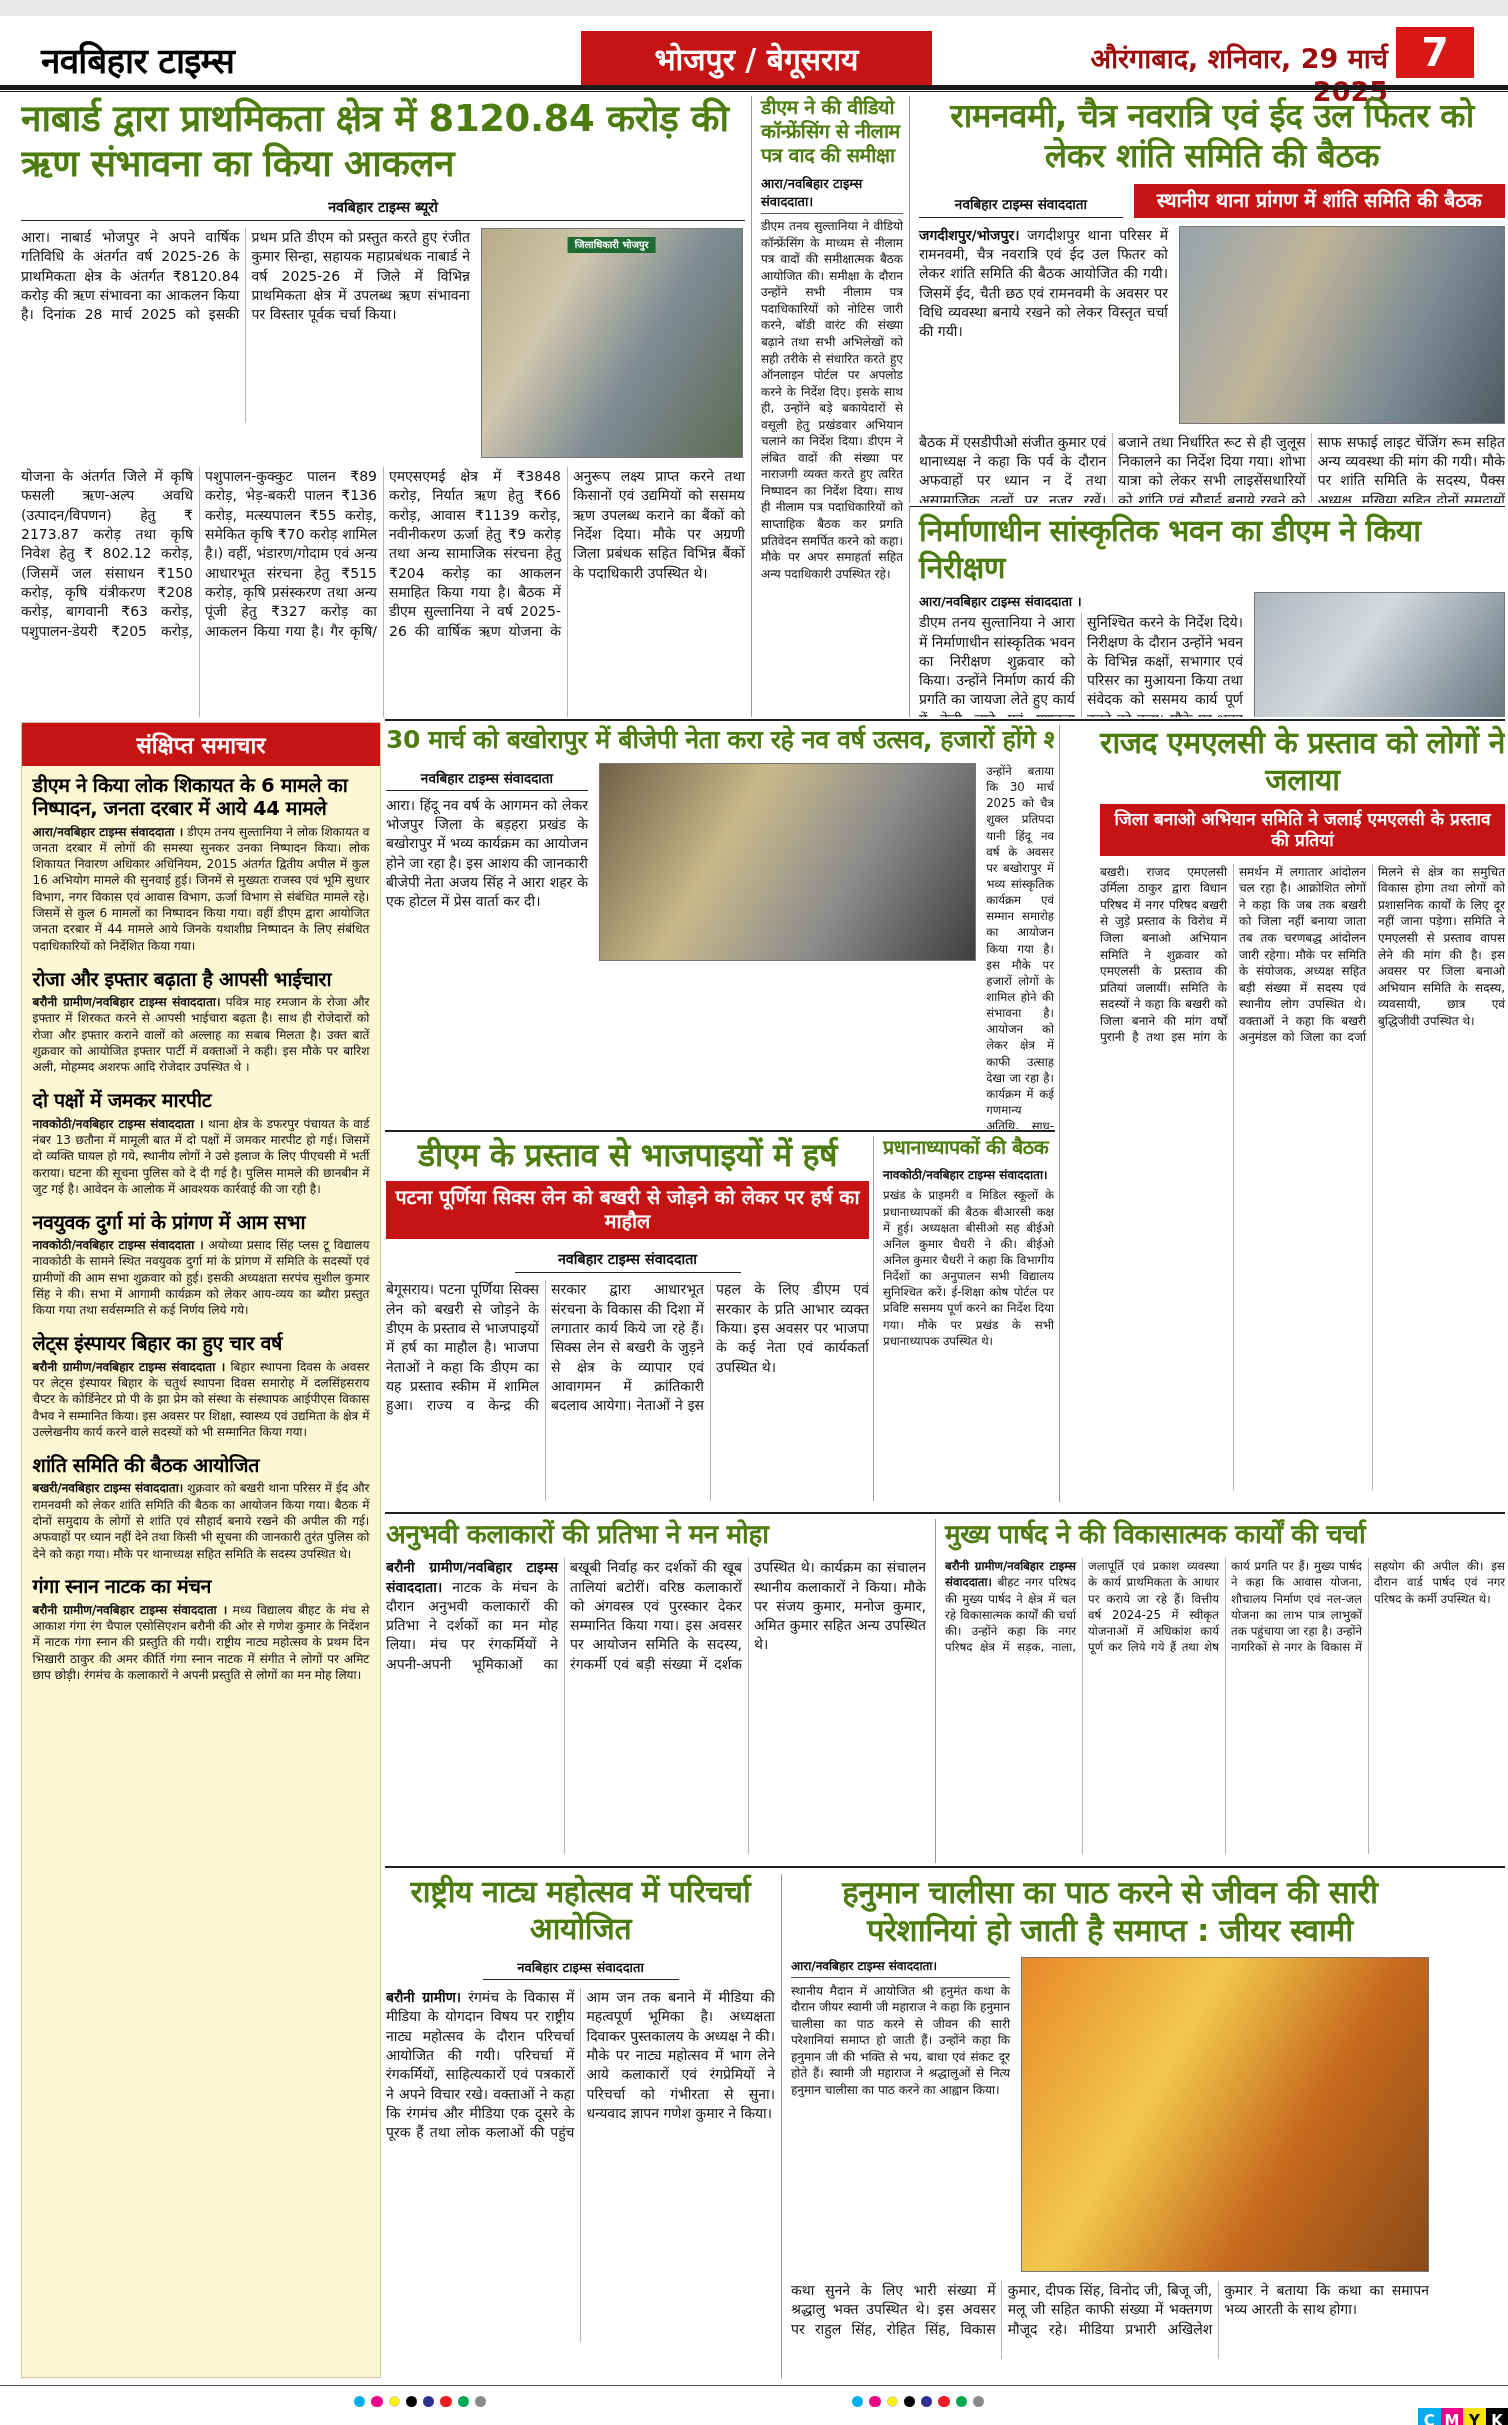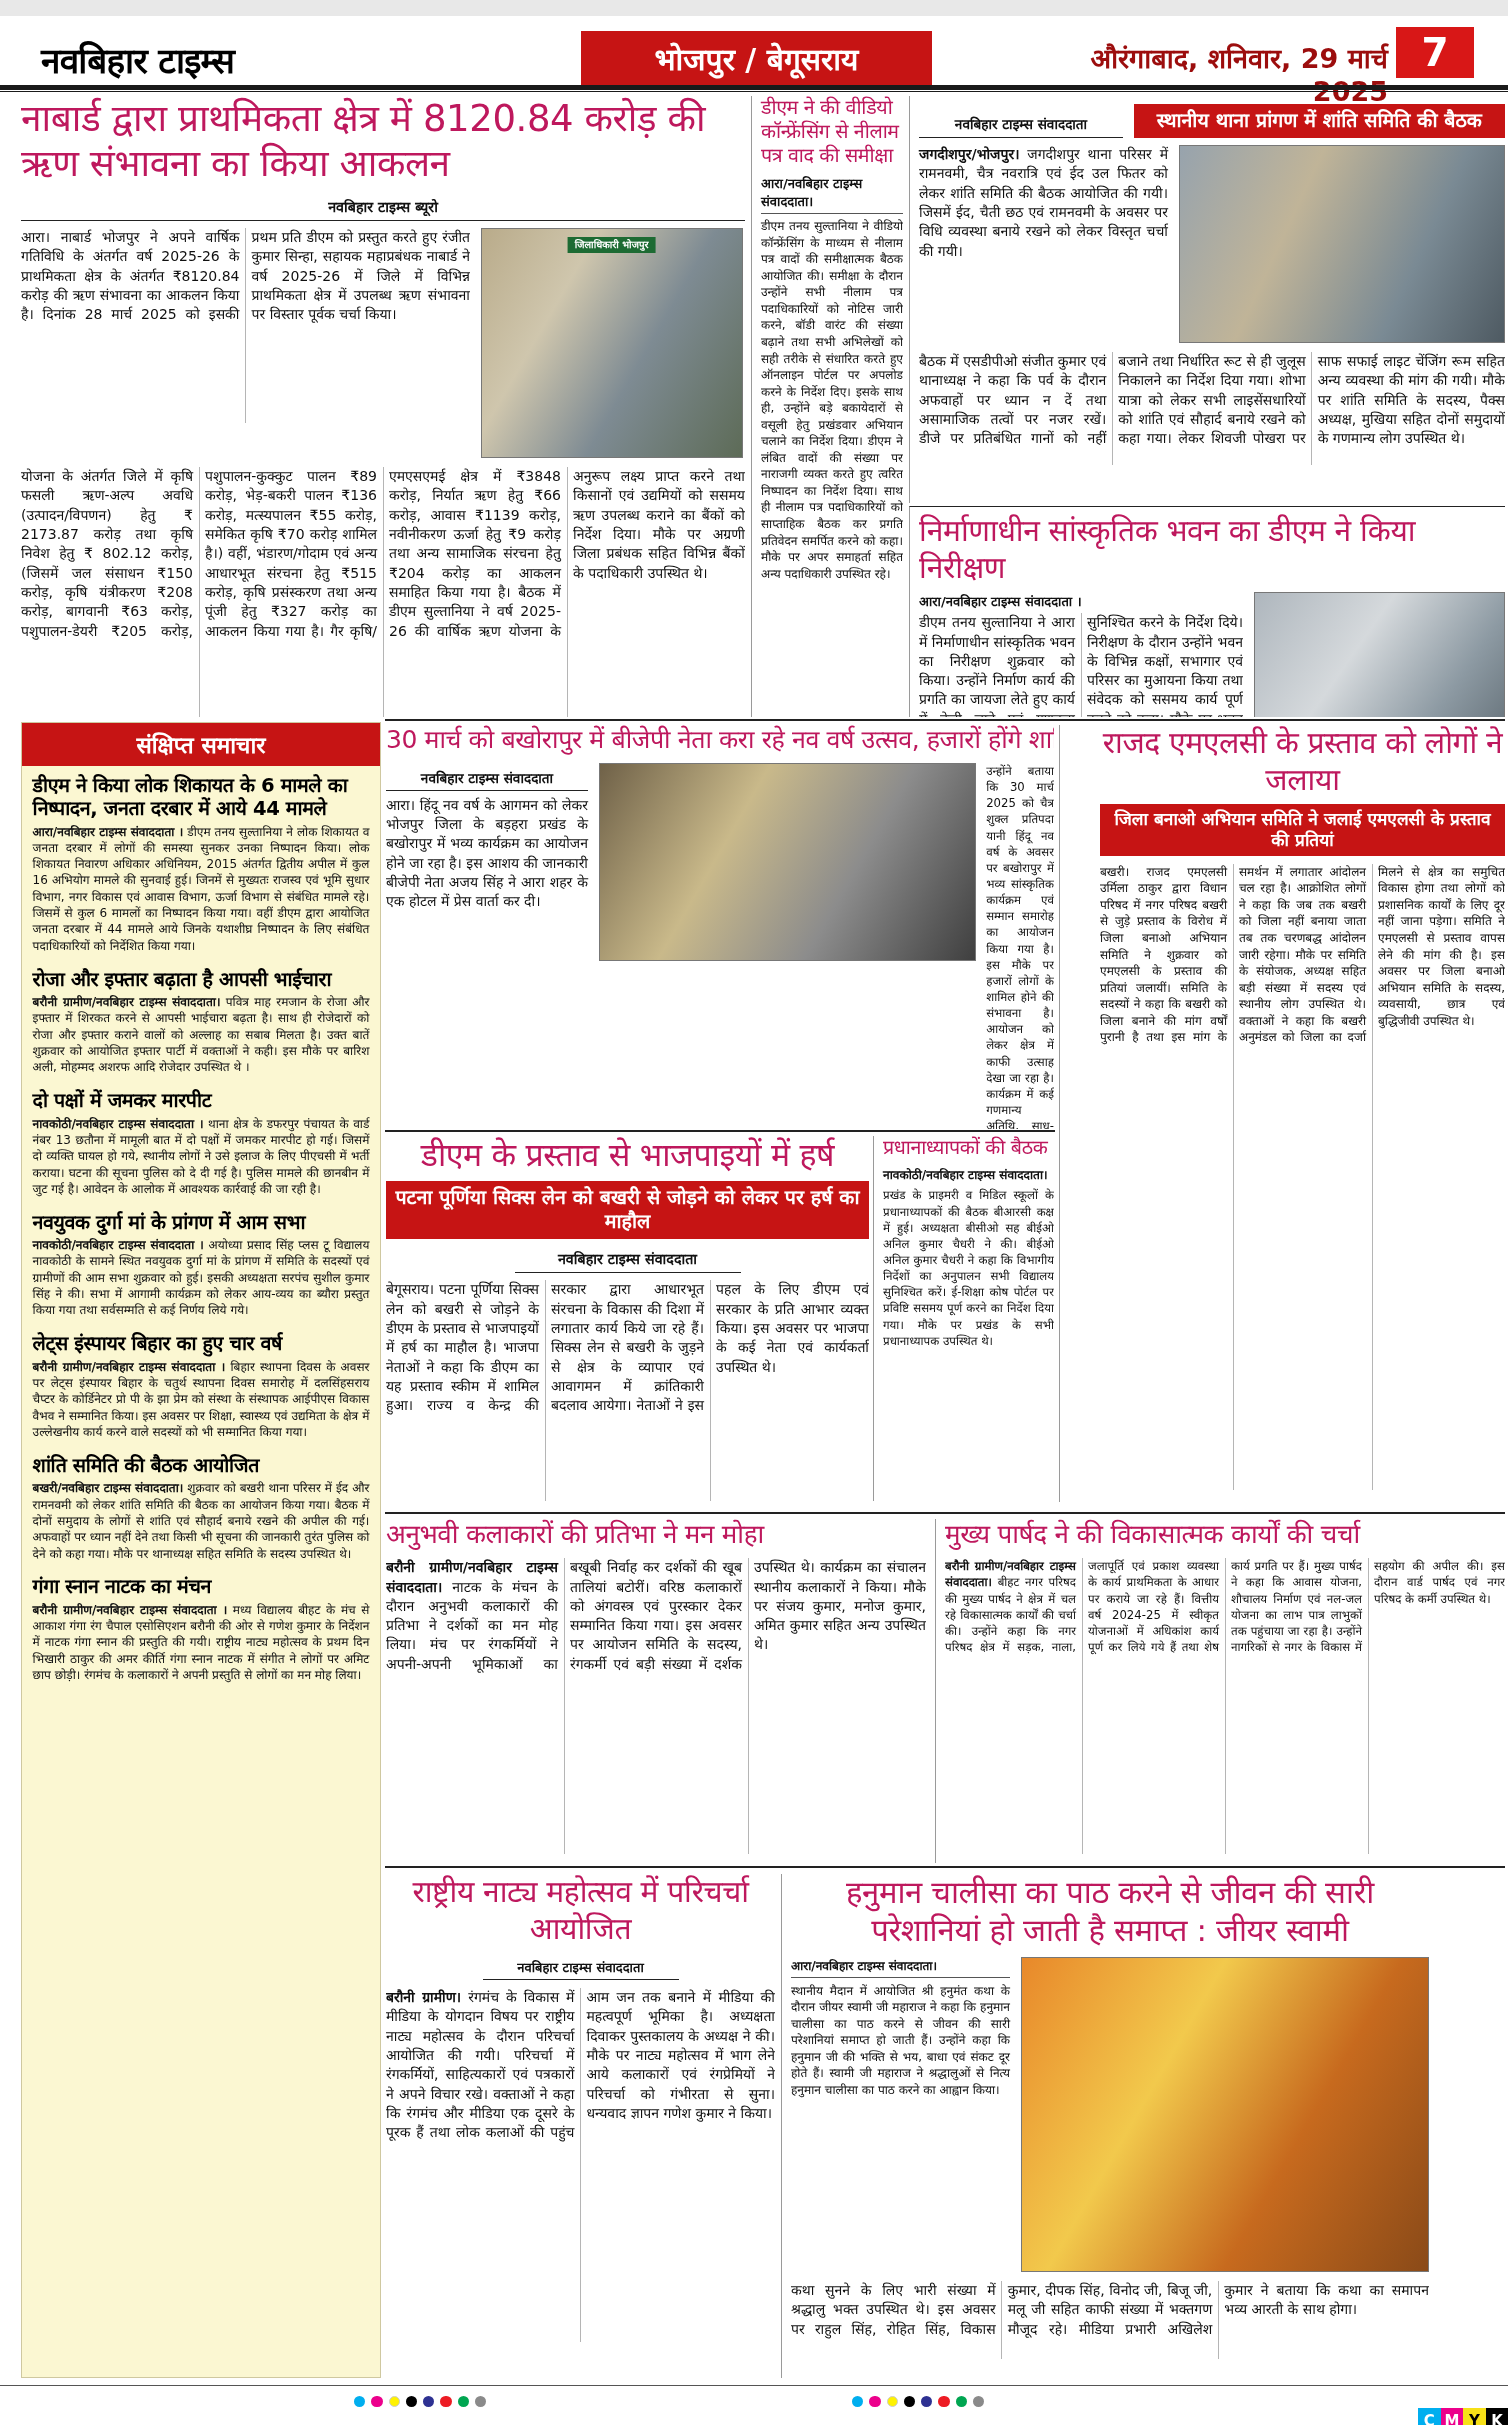--- a/index.html
+++ b/index.html
@@ -14,21 +14,21 @@
   .edition-tab{position:absolute;left:581px;top:15px;width:351px;height:55px;background:var(--red);color:#fff;
     font-size:30px;font-weight:bold;display:flex;align-items:center;justify-content:center;}
   .page-date{position:absolute;left:1086px;top:22.6px;width:302px;font-size:27px;font-weight:bold;color:var(--dark-red);text-align:right;}
   .page-number{position:absolute;left:1396px;top:10.6px;width:78px;height:51px;background:#d81717;color:#fff;
     font-size:39px;font-weight:bold;display:flex;align-items:center;justify-content:center;}
   .header-rule{position:absolute;left:0;top:69px;width:1508px;height:4.5px;background:var(--rule);}
   .header-rule2{position:absolute;left:0;top:75px;width:1508px;height:0.8px;background:var(--rule);}
 
   
   .story{position:absolute;overflow:hidden;}
-  .headline{font-weight:normal;color:#be185d;line-height:1.22;letter-spacing:-0.4px;}
+  .headline{font-weight:bold;color:#4d7c0f;line-height:1.22;letter-spacing:-0.4px;}
   .kicker{background:var(--red);color:#fff;font-weight:bold;text-align:center;padding:5.3px 7.5px;line-height:1.2;}
   .byline{font-weight:bold;text-align:center;border-bottom:1.5px solid #222;padding:4.5px 3px 3.8px;font-size:14.3px;white-space:nowrap;}
   .body{font-size:14px;line-height:1.38;text-align:justify;color:#101010;}
   .cols-2{column-count:2;column-gap:12px;column-rule:0.8px solid #b5b5b5;}
   .cols-3{column-count:3;column-gap:12px;column-rule:0.8px solid #b5b5b5;}
   .cols-4{column-count:4;column-gap:12px;column-rule:0.8px solid #b5b5b5;}
   .dateline{font-weight:bold;}
   .photo{border:0.8px solid #777;position:relative;}
   .photo-label{position:absolute;top:7.5px;left:50%;transform:translateX(-50%);background:#1d6b33;color:#fff;
     font-size:9.8px;font-weight:bold;padding:1.5px 7.5px;white-space:nowrap;}
@@ -107,20 +107,21 @@
     <div class="body cols-4" style="margin-top:9px;height:392px;overflow:hidden;">योजना के अंतर्गत जिले में कृषि फसली ऋण-अल्प अवधि (उत्पादन/विपणन) हेतु ₹ 2173.87 करोड़ तथा कृषि निवेश हेतु ₹ 802.12 करोड़, (जिसमें जल संसाधन ₹150 करोड़, कृषि यंत्रीकरण ₹208 करोड़, बागवानी ₹63 करोड़, पशुपालन-डेयरी ₹205 करोड़, पशुपालन-कुक्कुट पालन ₹89 करोड़, भेड़-बकरी पालन ₹136 करोड़, मत्स्यपालन ₹55 करोड़, समेकित कृषि ₹70 करोड़ शामिल है।) वहीं, भंडारण/गोदाम एवं अन्य आधारभूत संरचना हेतु ₹515 करोड़, कृषि प्रसंस्करण तथा अन्य पूंजी हेतु ₹327 करोड़ का आकलन किया गया है। गैर कृषि/एमएसएमई क्षेत्र में ₹3848 करोड़, निर्यात ऋण हेतु ₹66 करोड़, आवास ₹1139 करोड़, नवीनीकरण ऊर्जा हेतु ₹9 करोड़ तथा अन्य सामाजिक संरचना हेतु ₹204 करोड़ का आकलन समाहित किया गया है। बैठक में डीएम सुल्तानिया ने वर्ष 2025-26 की वार्षिक ऋण योजना के अनुरूप लक्ष्य प्राप्त करने तथा किसानों एवं उद्यमियों को ससमय ऋण उपलब्ध कराने का बैंकों को निर्देश दिया। मौके पर अग्रणी जिला प्रबंधक सहित विभिन्न बैंकों के पदाधिकारी उपस्थित थे।</div>
   </div>
 
   <div class="story s-dmvideo" style="left:751px;top:80px;width:152px;height:621px;">
     <div class="headline">डीएम ने की वीडियो कॉन्फ्रेंसिंग से नीलाम पत्र वाद की समीक्षा</div>
     <div style="font-weight:bold;font-size:13px;margin:6px 0 4.5px;border-bottom:0.8px solid #555;padding-bottom:3px;">आरा/नवबिहार टाइम्स संवाददाता।</div>
     <div class="body" style="font-size:12px;">डीएम तनय सुल्तानिया ने वीडियो कॉन्फ्रेंसिंग के माध्यम से नीलाम पत्र वादों की समीक्षात्मक बैठक आयोजित की। समीक्षा के दौरान उन्होंने सभी नीलाम पत्र पदाधिकारियों को नोटिस जारी करने, बॉडी वारंट की संख्या बढ़ाने तथा सभी अभिलेखों को सही तरीके से संधारित करते हुए ऑनलाइन पोर्टल पर अपलोड करने के निर्देश दिए। इसके साथ ही, उन्होंने बड़े बकायेदारों से वसूली हेतु प्रखंडवार अभियान चलाने का निर्देश दिया। डीएम ने लंबित वादों की संख्या पर नाराजगी व्यक्त करते हुए त्वरित निष्पादन का निर्देश दिया। साथ ही नीलाम पत्र पदाधिकारियों को साप्ताहिक बैठक कर प्रगति प्रतिवेदन समर्पित करने को कहा। मौके पर अपर समाहर्ता सहित अन्य पदाधिकारी उपस्थित रहे।</div>
   </div>
 
   <div class="story s-ram" style="left:909px;top:80px;width:596px;height:407px;">
+    <div class="headline">रामनवमी, चैत्र नवरात्रि एवं ईद उल फितर को लेकर शांति समिति की बैठक</div>
     <div style="display:flex;gap:10.6px;align-items:flex-end;margin-top:7.5px;">
       <div class="byline" style="width:204px;font-size:13.6px;">नवबिहार टाइम्स संवाददाता</div>
       <div class="kicker" style="flex:1;font-size:19.6px;">स्थानीय थाना प्रांगण में शांति समिति की बैठक</div>
     </div>
     <div style="display:flex;gap:10.6px;margin-top:7.5px;">
       <div style="width:249px;">
         <div class="body">
           <span class="dateline">जगदीशपुर/भोजपुर।</span>
           <span>जगदीशपुर थाना परिसर में रामनवमी, चैत्र नवरात्रि एवं ईद उल फितर को लेकर शांति समिति की बैठक आयोजित की गयी। जिसमें ईद, चैती छठ एवं रामनवमी के अवसर पर विधि व्यवस्था बनाये रखने को लेकर विस्तृत चर्चा की गयी।</span>
         </div>

